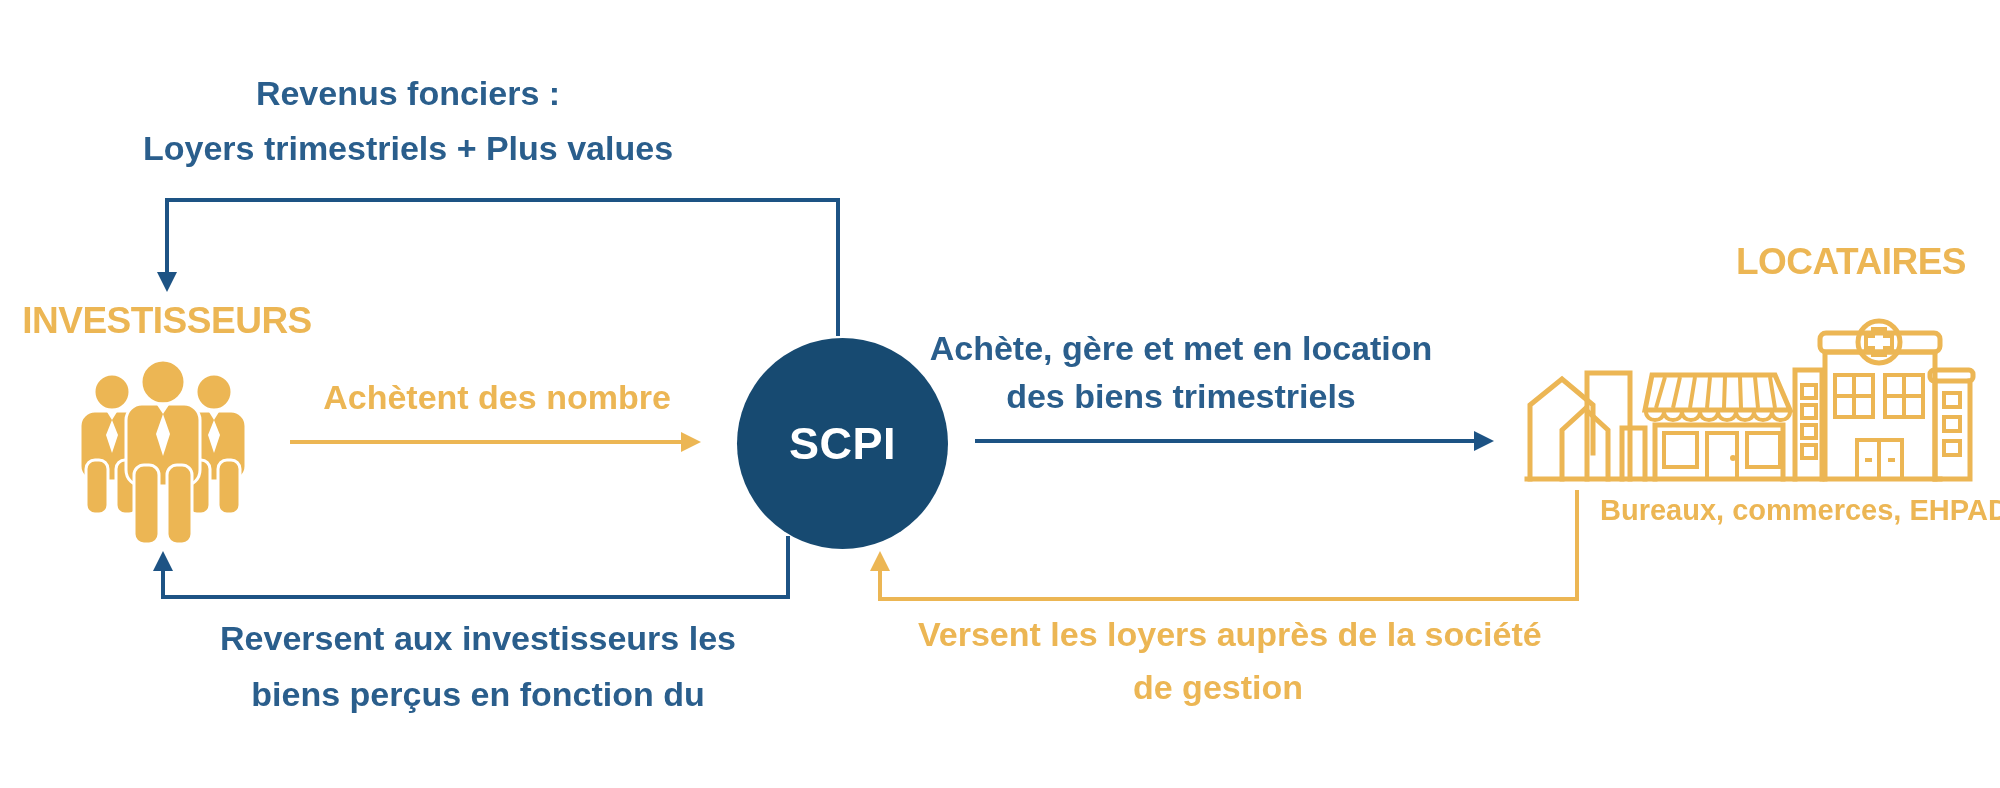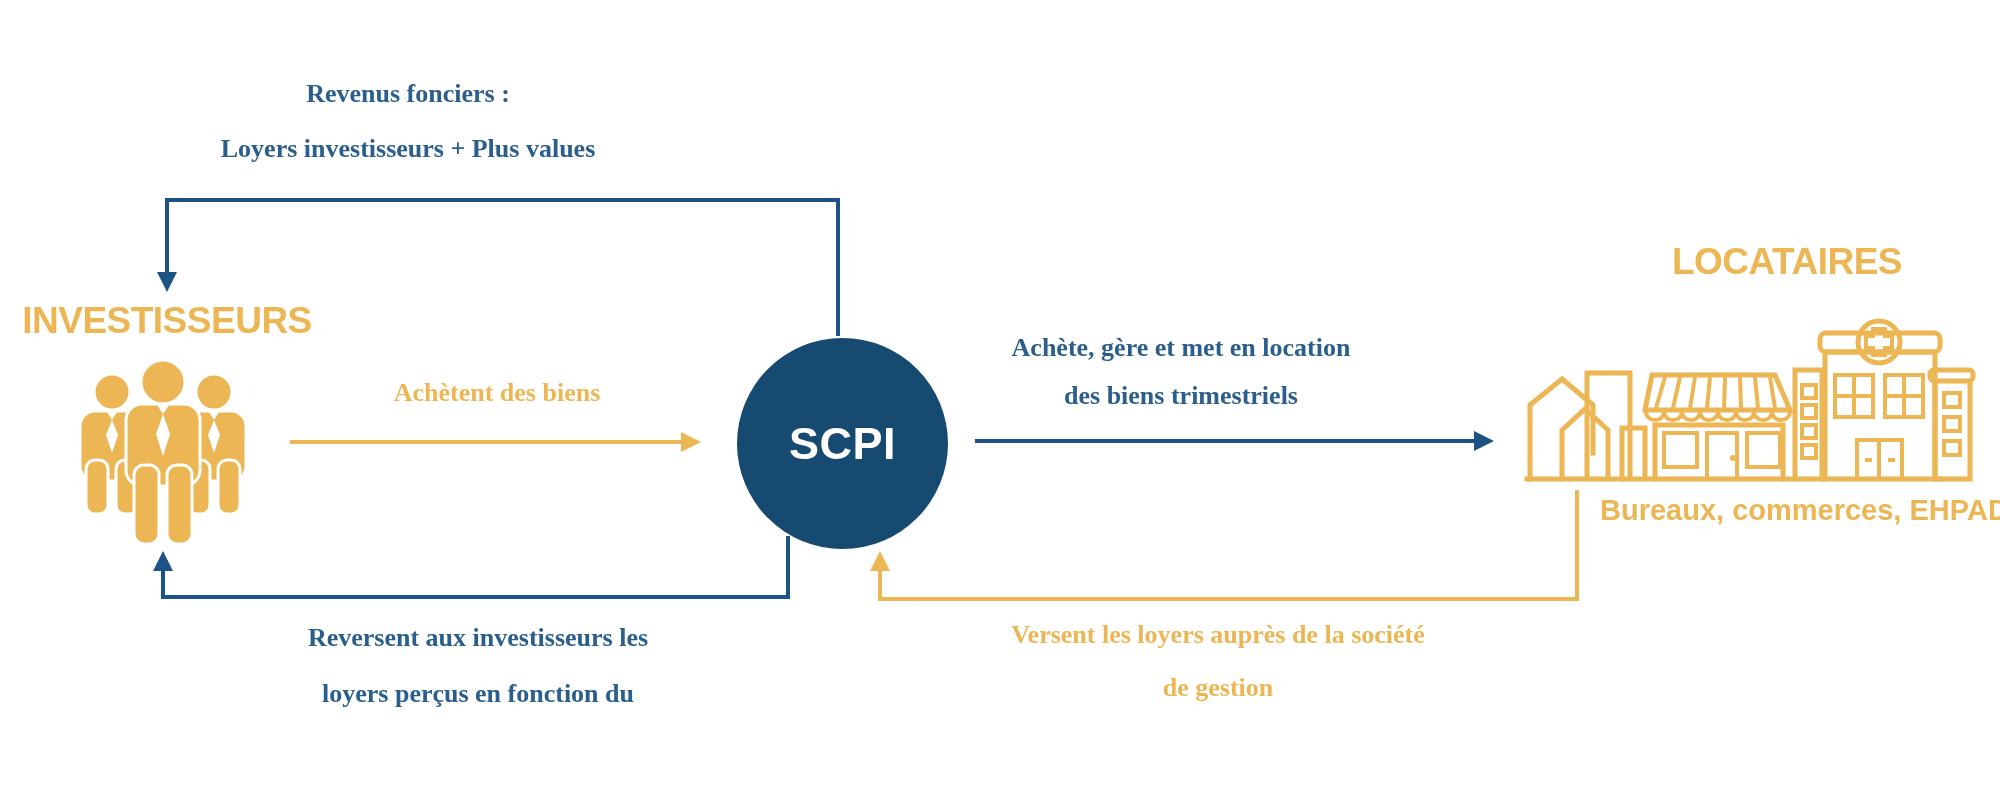--- a/index.html
+++ b/index.html
@@ -12,27 +12,27 @@
   }
   html,body{margin:0;padding:0;background:var(--background);}
   .canvas{
     position:relative;width:2000px;height:788px;overflow:hidden;
     background:var(--background);
     font-family:"Liberation Sans", sans-serif;
   }
   .lbl{position:absolute;text-align:center;font-weight:bold;white-space:nowrap;}
   .blue-text{color:var(--blue);}
   .gold-text{color:var(--gold);}
-  .flow-label{font-size:26px;font-family:Liberation Serif, serif;}
+  .flow-label{font-size:34px;}
   .node-title{font-size:37px;letter-spacing:-0.5px;}
   #revenus-label{left:58px;top:66px;width:700px;line-height:55px;}
   #investisseurs-title{left:17px;top:300px;width:300px;}
   #achetent-label{left:297px;top:378px;width:400px;}
   #achete-label{left:881px;top:324px;width:600px;line-height:48px;}
-  #locataires-title{left:1637px;top:241px;width:300px;}
+  #locataires-title{left:1701px;top:241px;width:300px;}
   #buildings-caption{left:1600px;top:494px;width:400px;font-size:29px;}
   #versent-label{left:918px;top:608px;width:600px;line-height:53px;}
   #reversent-label{left:178px;top:610px;width:600px;line-height:56px;text-align:center;}
   #scpi-node{
     position:absolute;left:737px;top:338px;width:211px;height:211px;
     border-radius:50%;background:var(--blue-dark);
     display:flex;align-items:center;justify-content:center;
   }
   #scpi-node .scpi-text{
     color:var(--white);font-size:45px;font-weight:bold;letter-spacing:0.5px;
@@ -78,21 +78,21 @@
     </g>
 
     <g>
       <polyline class="stroke-blue" points="788,536 788,597 163,597 163,569"></polyline>
       <polygon class="fill-blue" points="163,551 153,571 173,571"></polygon>
     </g>
   </svg>
 
   <div id="revenus-label" class="lbl blue-text flow-label">
     <div>Revenus fonciers :</div>
-    <div>Loyers investisseurs + Plus values</div>
+    <div>Loyers trimestriels + Plus values</div>
   </div>
 
   <div id="investisseurs-title" class="lbl gold-text node-title">INVESTISSEURS</div>
 
   <svg id="investors-icon" width="194" height="200" viewBox="0 0 194 200">
     <g>
       <circle class="person" cx="46" cy="40" r="18"></circle>
       <rect class="person" x="14" y="59" width="64" height="70" rx="15"></rect>
       <rect class="person" x="20" y="108" width="22" height="54" rx="9"></rect>
       <rect class="person" x="50" y="108" width="22" height="54" rx="9"></rect>
@@ -110,21 +110,21 @@
     <g>
       <circle class="person" cx="97" cy="30" r="22"></circle>
       <rect class="person" x="60" y="52" width="74" height="82" rx="16"></rect>
       <rect class="person" x="68" y="113" width="25" height="79" rx="10"></rect>
       <rect class="person" x="101" y="113" width="25" height="79" rx="10"></rect>
       <polygon class="tie" points="91,53 103,53 97,62"></polygon>
       <polygon class="tie" points="97,62 104,82 97,104 90,82"></polygon>
     </g>
   </svg>
 
-  <div id="achetent-label" class="lbl gold-text flow-label">Achètent des biens</div>
+  <div id="achetent-label" class="lbl gold-text flow-label">Achètent des nombre</div>
 
   <div id="scpi-node">
     <span class="scpi-text">SCPI</span>
   </div>
 
   <div id="achete-label" class="lbl blue-text flow-label">
     <div>Achète, gère et met en location</div>
     <div>des biens trimestriels</div>
   </div>
 
@@ -178,16 +178,16 @@
 
   <div id="versent-label" class="lbl gold-text flow-label">
     <div>Versent les loyers auprès de la société</div>
     <div>de gestion</div>
   </div>
 
   <div id="buildings-caption" class="lbl gold-text">Bureaux, commerces, EHPAD</div>
 
   <div id="reversent-label" class="lbl blue-text flow-label">
     <div>Reversent aux investisseurs les</div>
-    <div>loyers perçus en fonction du</div>
+    <div>biens perçus en fonction du</div>
   </div>
 
 </div>
 
 </body></html>

